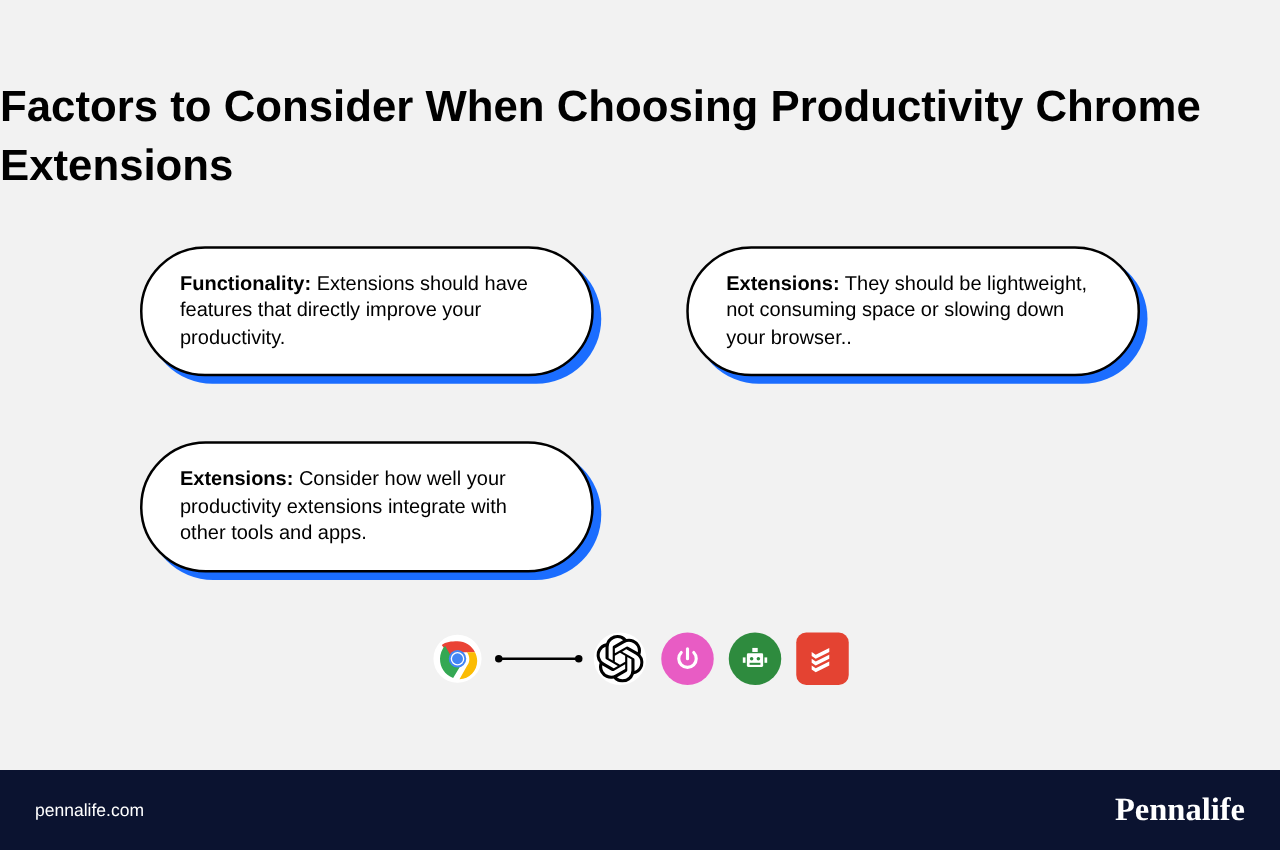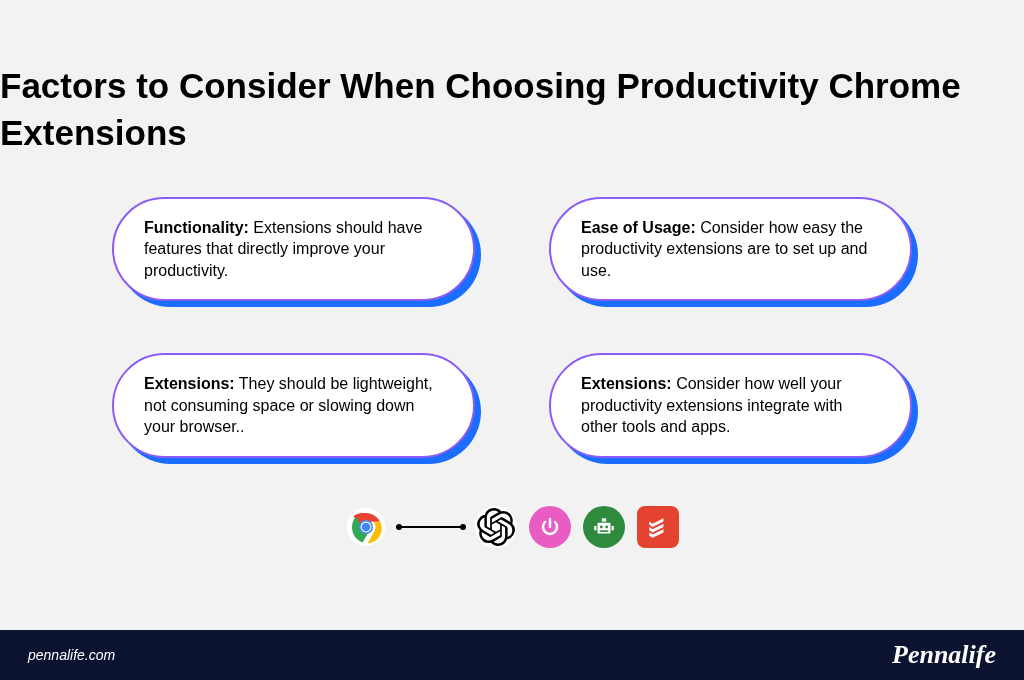--- a/index.html
+++ b/index.html
@@ -23,21 +23,21 @@
 .cards {
   display: grid;
   grid-template-columns: 1fr 1fr;
   column-gap: 74px;
   row-gap: 52px;
   padding: 0 112px;
 }
 .card {
   position: relative;
   background: #fff;
-  border: 2px solid #8b5cf6;
+  border: 2px solid #000000;
   border-radius: 999px;
   padding: 18px 30px;
   min-height: 92px;
   display: flex;
   align-items: center;
   box-shadow: 6px 6px 0 0 #1b6dff;
 }
 .card-text {
   font-size: 16px;
   line-height: 1.35;
@@ -75,50 +75,46 @@
   display: flex;
   align-items: center;
   justify-content: center;
   flex-shrink: 0;
 }
 .footer {
   position: absolute;
   bottom: 0;
   left: 0;
   right: 0;
-  height: 50px;
+  height: 64px;
   background: #0b1330;
   display: flex;
   align-items: center;
   justify-content: space-between;
   padding: 0 28px;
   color: #fff;
-  font-style: italic;
 }
 .footer-url {
   font-size: 14px;
   font-weight: 400;
 }
 .footer-brand {
   font-size: 26px;
   font-weight: 700;
   font-family: Georgia, 'Times New Roman', serif;
 }
 </style>
 </head>
 <body>
 
 <h1 class="title">Factors to Consider When Choosing Productivity Chrome Extensions</h1>
 
 <div class="cards">
   <div class="card">
     <p class="card-text"><b>Functionality:</b><span> Extensions should have features that directly improve your productivity.</span></p>
-  </div>
-  <div class="card">
-    <p class="card-text"><b>Ease of Usage:</b><span> Consider how easy the productivity extensions are to set up and use.</span></p>
   </div>
   <div class="card">
     <p class="card-text"><b>Extensions:</b><span> They should be lightweight, not consuming space or slowing down your browser..</span></p>
   </div>
   <div class="card">
     <p class="card-text"><b>Extensions:</b><span> Consider how well your productivity extensions integrate with other tools and apps.</span></p>
   </div>
 </div>
 
 <div class="icons-row">

